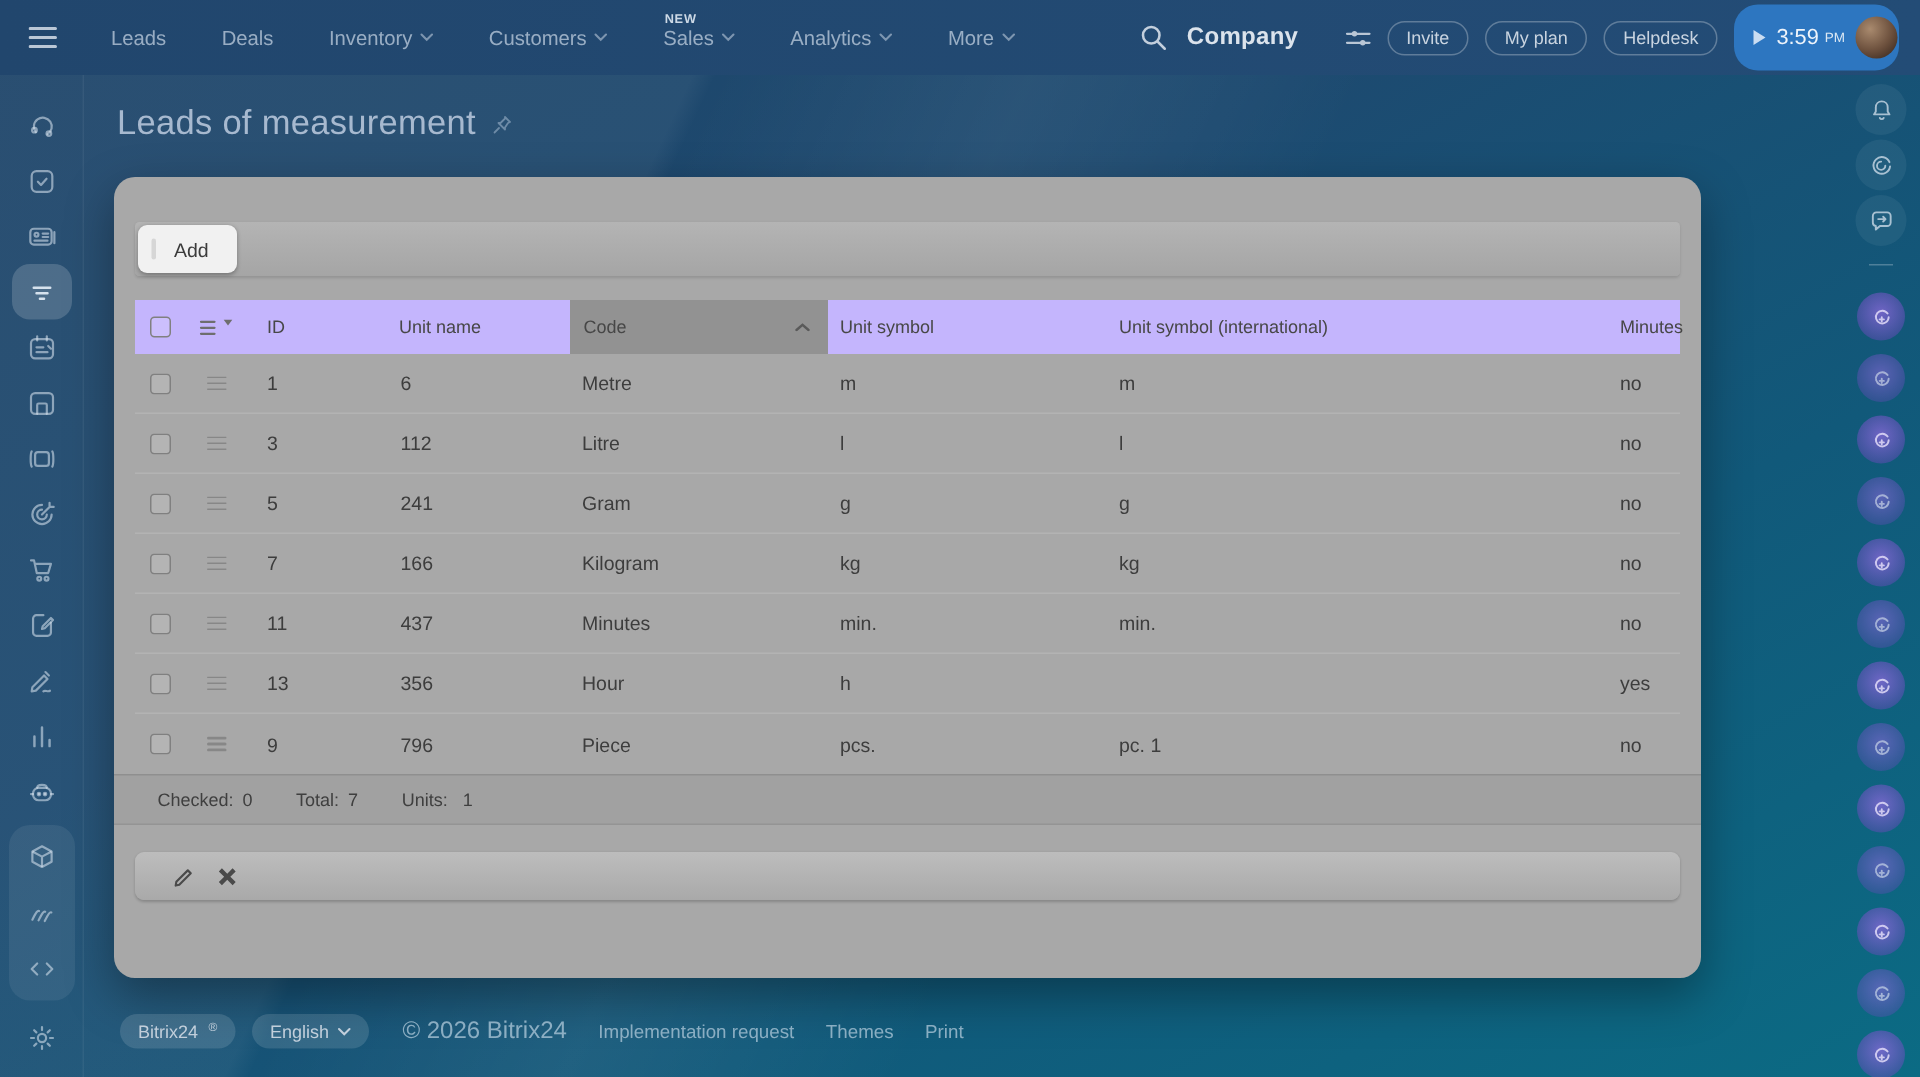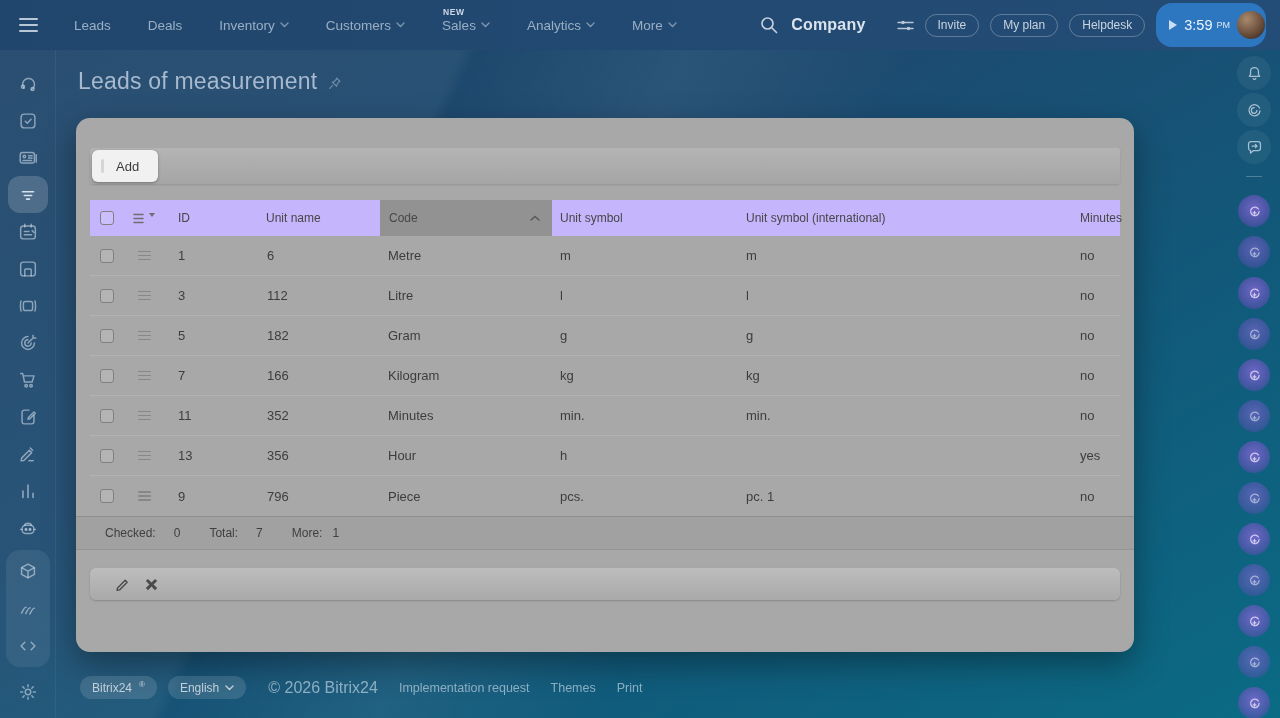--- a/index.html
+++ b/index.html
@@ -107,21 +107,21 @@
 
   .checkbox { width:14px; height:14px; border:1px solid #808080; border-radius:3px;
     background:rgba(255,255,255,0.14); cursor:pointer; }
   .row-burger { display:flex; flex-direction:column; gap:2.5px; cursor:pointer; }
   .row-burger span { width:13px; height:1.5px; background:#878787; border-radius:1px; }
   .head-burger { display:flex; align-items:flex-start; gap:2px; cursor:pointer; }
 
   .grid-summary { position:absolute; left:0; right:0; top:398px; height:34px;
     background:#a1a1a1; border-top:1px solid #8f8f8f; border-bottom:1px solid #949494;
     display:flex; align-items:center; font-size:12px; color:#3f3f3f; padding-left:29px; }
-  .sum-group { display:flex; gap:18px; margin-right:29px; }
+  .sum-group { display:flex; gap:6px; margin-right:29px; }
   .sum-pages { gap:10px; }
 
   .action-bar { position:absolute; left:14px; right:14px; top:450px; height:32px;
     background:linear-gradient(#bdbdbd,#a9a9a9); border-radius:6px; box-shadow:0 1px 2px rgba(0,0,0,0.2);
     display:flex; align-items:center; gap:13px; padding-left:24px; }
   .action-icon { color:#4a4a4a; cursor:pointer; display:flex; }
 
   
   .page-footer { position:absolute; left:80px; top:676px; display:flex; align-items:center; gap:11px; z-index:2;justify-content:space-between; }
   .f-pill { height:23px; padding:0 12px; display:flex; align-items:center; gap:6px;
@@ -503,21 +503,21 @@
           <span class="checkbox"></span>
         </div>
       <div class="cell cell-burger">
           <span class="row-burger">
             <span></span>
             <span></span>
             <span></span>
           </span>
         </div>
       <div class="cell cell-id">5</div>
-      <div class="cell cell-code">182</div>
+      <div class="cell cell-code">241</div>
       <div class="cell">Gram</div>
       <div class="cell">g</div>
       <div class="cell">g</div>
       <div class="cell">no</div>
     </div>
     <div class="grid-row">
       <div class="cell cell-cb">
           <span class="checkbox"></span>
         </div>
       <div class="cell cell-burger">
@@ -539,21 +539,21 @@
           <span class="checkbox"></span>
         </div>
       <div class="cell cell-burger">
           <span class="row-burger">
             <span></span>
             <span></span>
             <span></span>
           </span>
         </div>
       <div class="cell cell-id">11</div>
-      <div class="cell cell-code">352</div>
+      <div class="cell cell-code">437</div>
       <div class="cell">Minutes</div>
       <div class="cell">min.</div>
       <div class="cell">min.</div>
       <div class="cell">no</div>
     </div>
     <div class="grid-row">
       <div class="cell cell-cb">
           <span class="checkbox"></span>
         </div>
       <div class="cell cell-burger">
@@ -593,21 +593,21 @@
   <div class="grid-summary">
     <div class="sum-group">
       <span>Checked:</span>
       <span>0</span>
     </div>
     <div class="sum-group">
       <span>Total:</span>
       <span>7</span>
     </div>
     <div class="sum-group sum-pages">
-      <span>More:</span>
+      <span>Units:</span>
       <span>1</span>
     </div>
   </div>
 
   <div class="action-bar">
     <span class="action-icon">
       <svg width="17" height="17" viewBox="0 0 24 24" fill="none" stroke="currentColor" stroke-width="2" stroke-linecap="round" stroke-linejoin="round">
           <path d="M5 16.8L15.8 6l2.8 2.8L7.8 19.6 4.4 20.3z"></path>
         </svg>
     </span>

